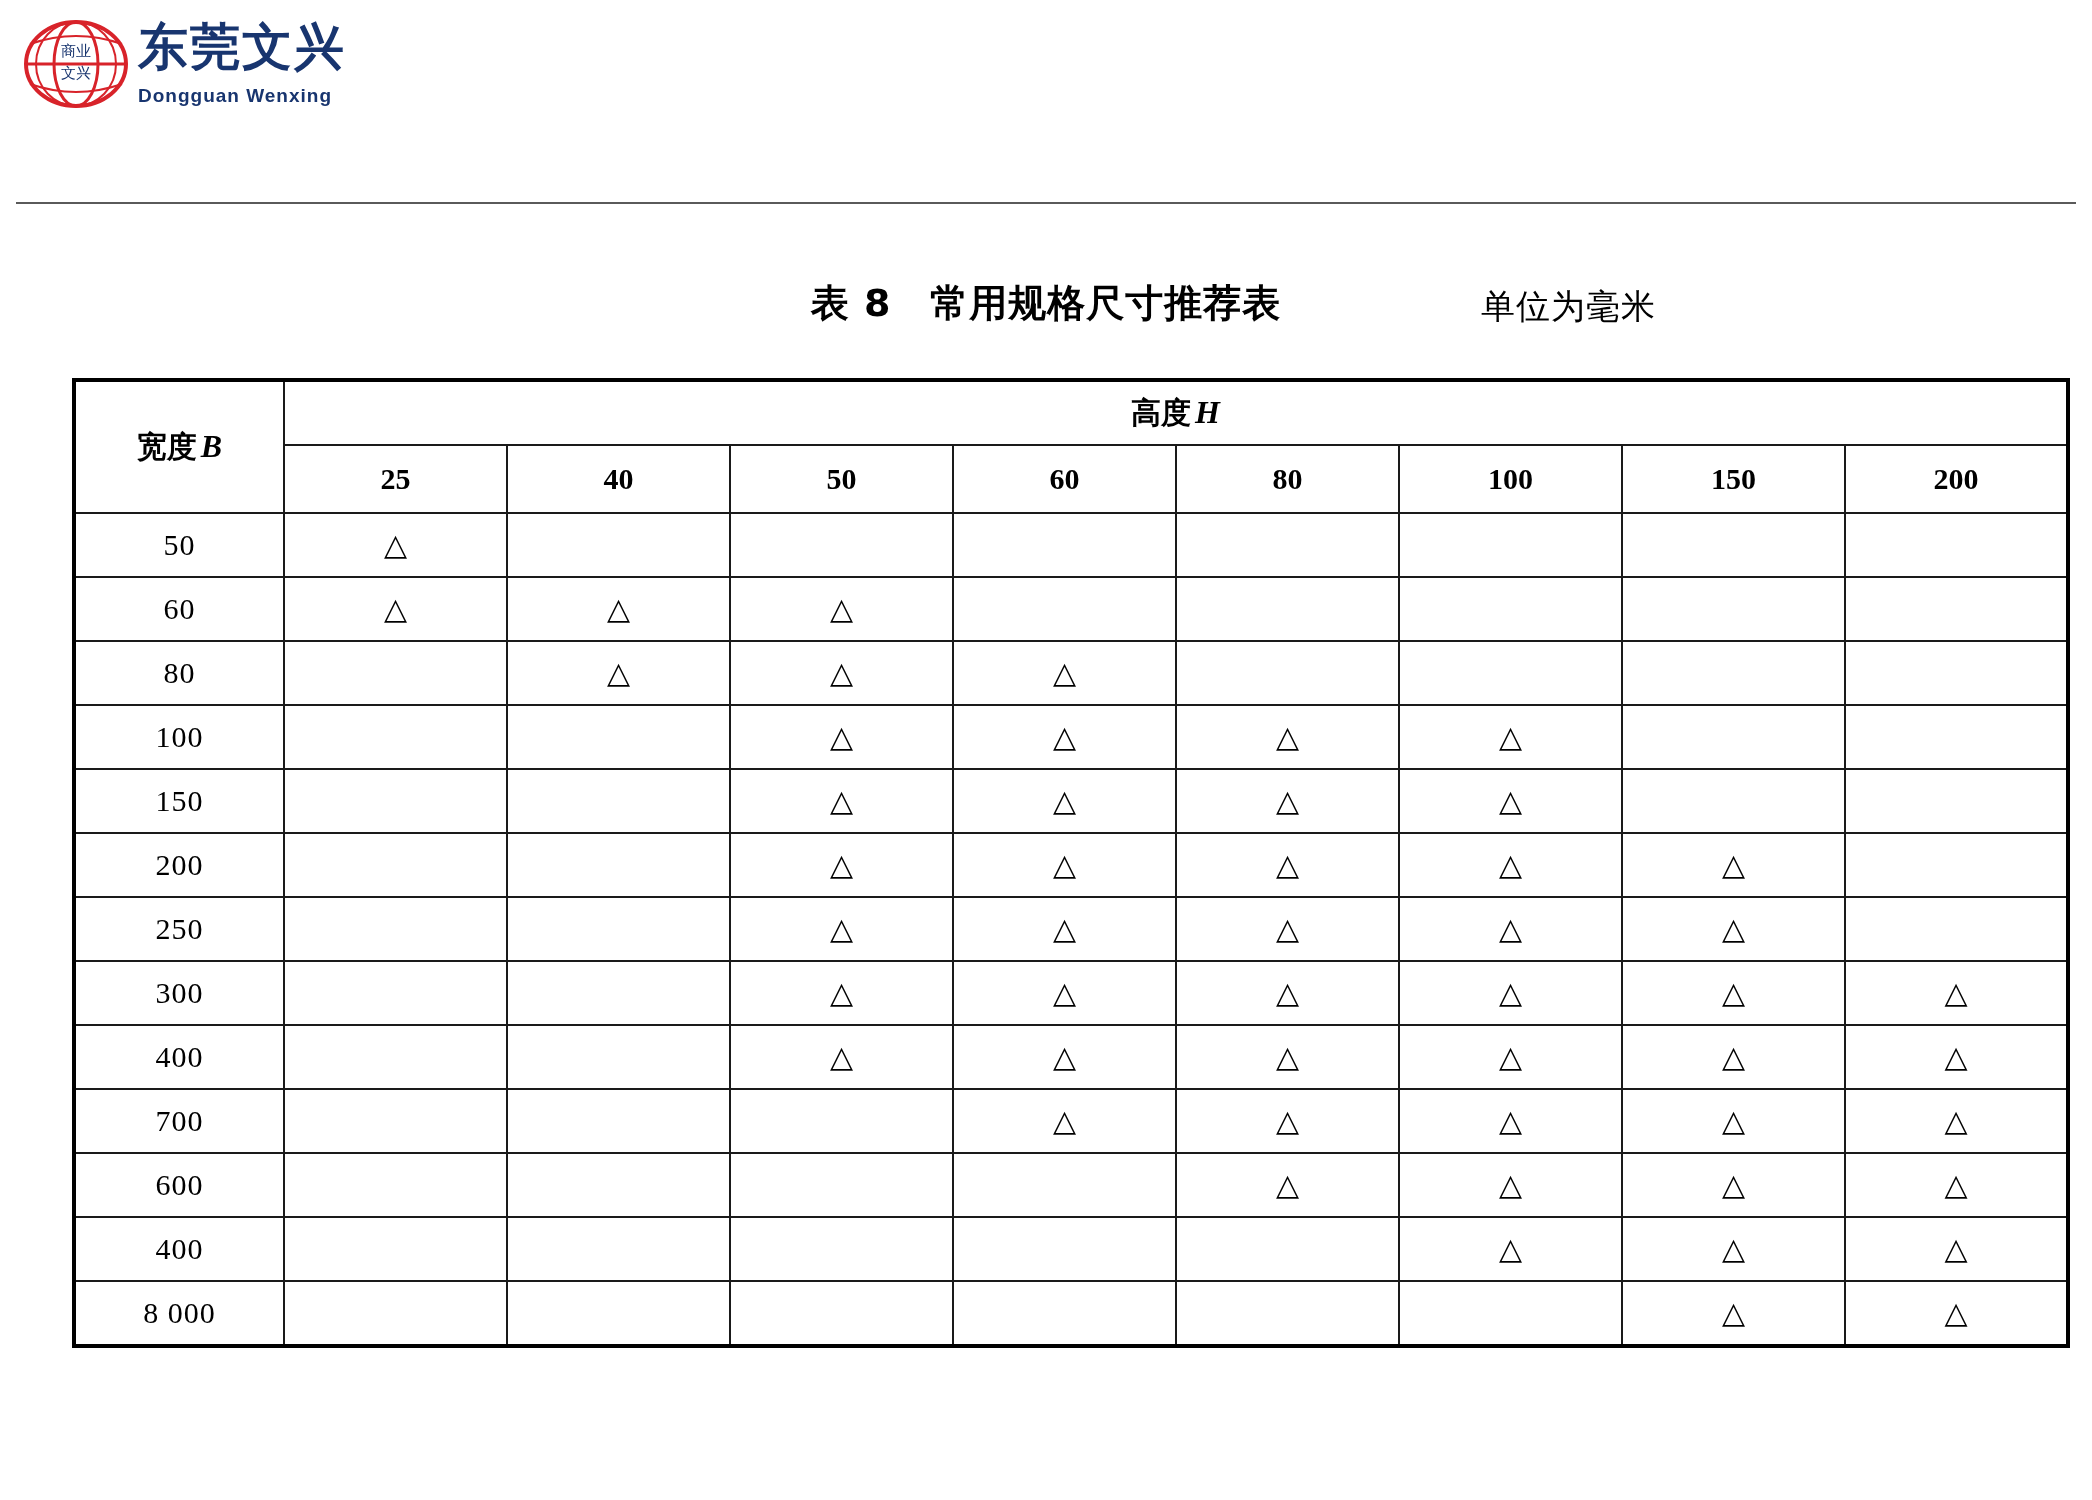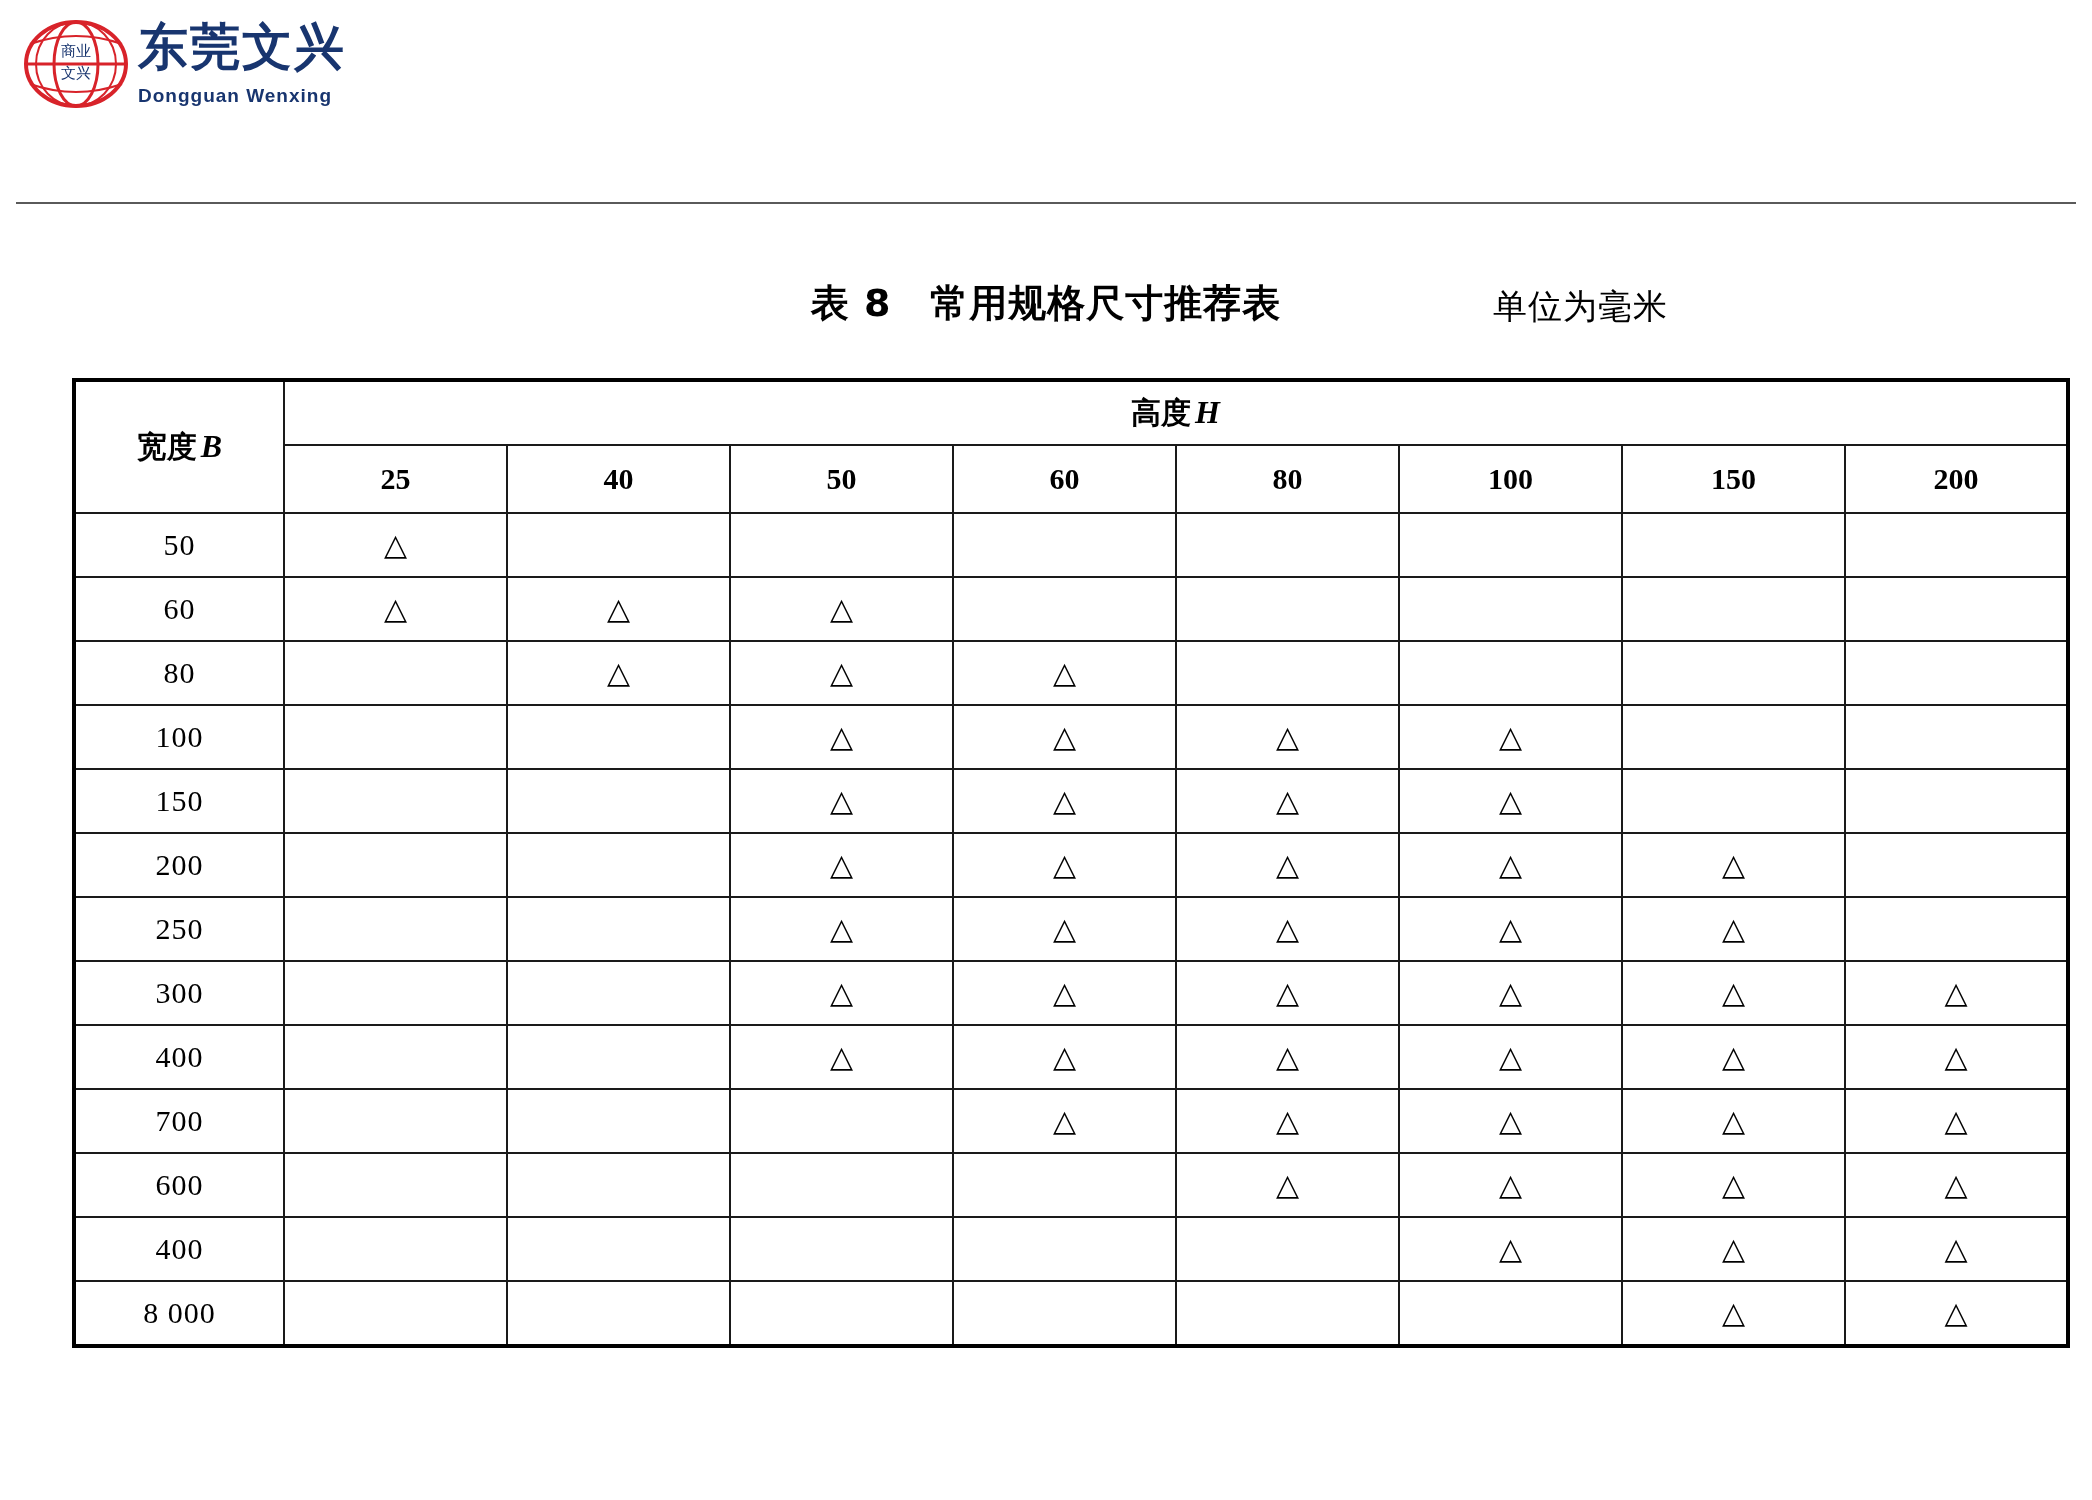--- a/index.html
+++ b/index.html
@@ -69,21 +69,20 @@
     border-top: 2px solid #5a5a5a;
   }
 
   
   .title-row {
     position: absolute;
     top: 278px;
     left: 0;
     width: 1728px;
     height: 54px;
-    padding-left: 12px;
   }
   .table-title {
     position: absolute;
     left: 0;
     width: 2092px;
     text-align: center;
     font-family: "DejaVu Sans", sans-serif;
     font-weight: bold;
     font-size: 38px;
     letter-spacing: 1px;

